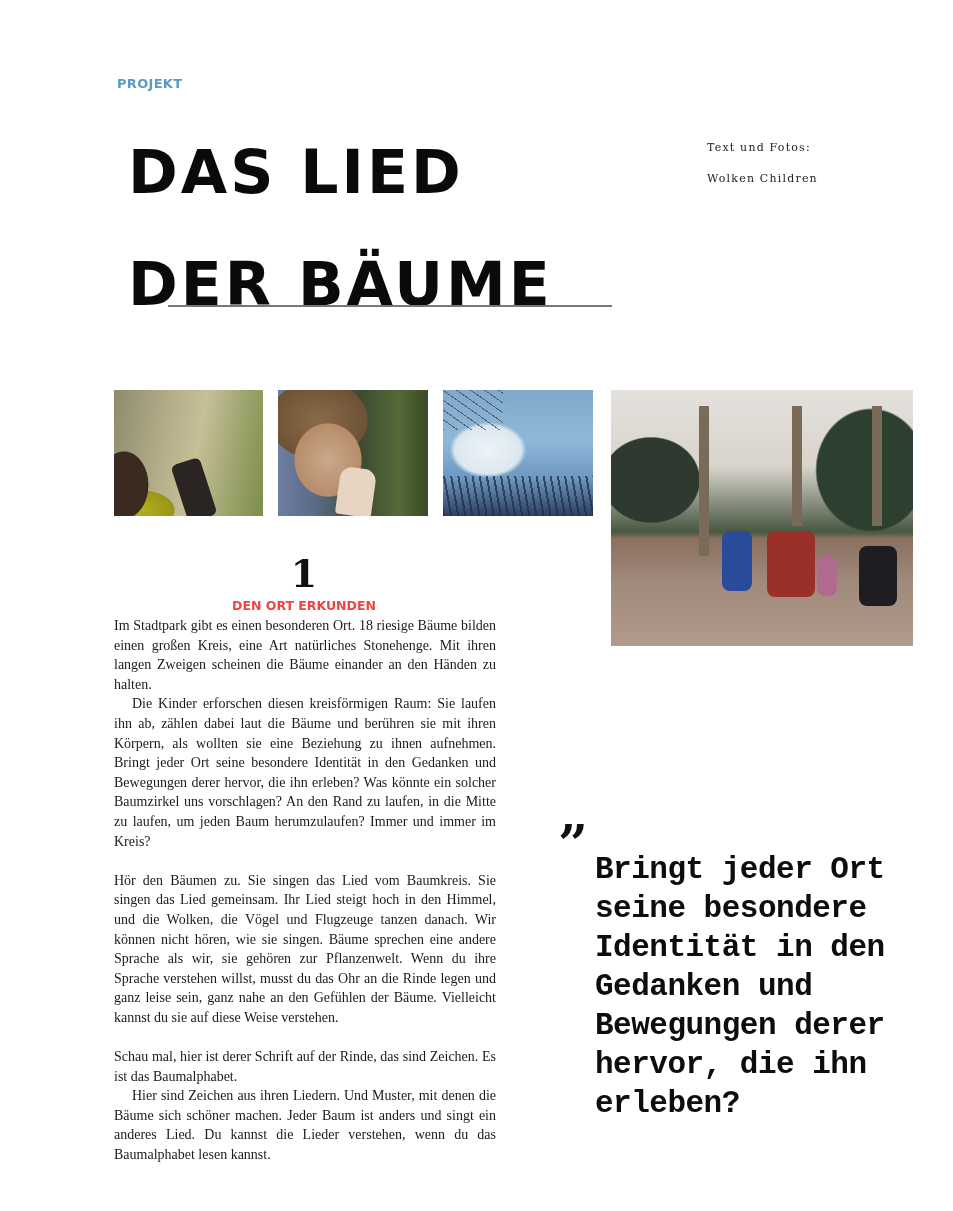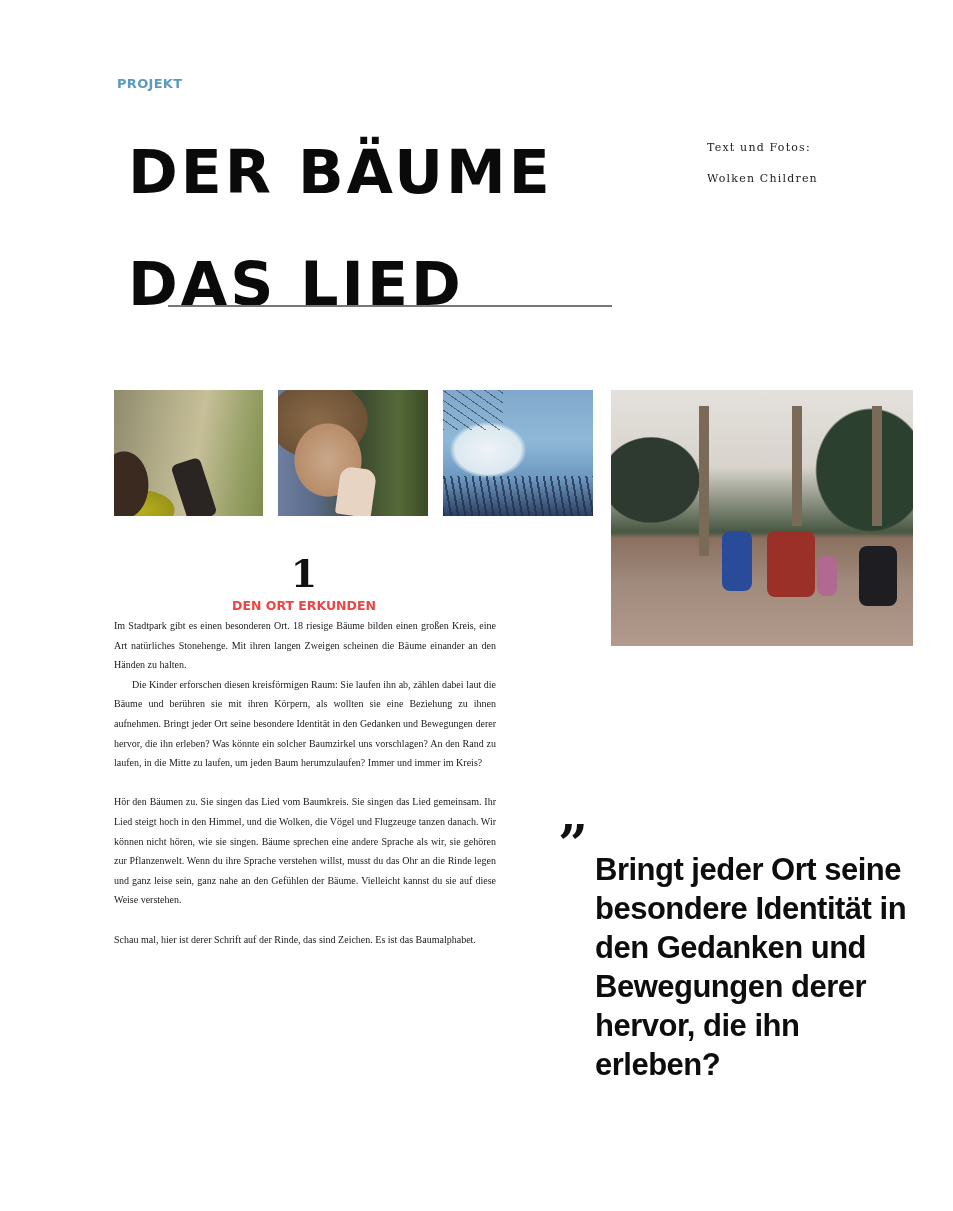--- a/index.html
+++ b/index.html
@@ -89,52 +89,52 @@
       position: absolute; left: 226px; top: 504px; width: 60px; text-align: center;
       font-family: "DejaVu Serif", serif; font-weight: bold; font-size: 38px; line-height: 44px; color: #111;
     }
     .section-heading {
       position: absolute; left: 150px; top: 550px; width: 212px; text-align: center;
       font-family: "DejaVu Sans", sans-serif; font-weight: bold; font-size: 12.5px; color: #ef4444;
     }
 
     .body-col {
       position: absolute; left: 66px; top: 568px; width: 382px;
-      font-family: "Liberation Serif", serif; font-size: 10px; line-height: 19.6px;
+      font-family: "Liberation Serif", serif; font-size: 14px; line-height: 19.6px;
       color: #1a1a1a; text-align: justify; hyphens: manual;
     }
     .body-col p { margin: 0; }
     .body-col p.indent { text-indent: 18px; }
     .body-col p.gap { margin-top: 19.6px; }
 
     .quote-mark {
       position: absolute; left: 510px; top: 770px;
       font-family: "DejaVu Serif", serif; font-weight: bold; font-size: 52px; line-height: 52px; color: #111;
     }
     .pull-quote {
       position: absolute; left: 547px; top: 802px; width: 330px;
-      font-family: Liberation Sans, sans-serif; font-weight: bold;
+      font-family: Liberation Mono, monospace; font-weight: bold;
       font-size: 31px; line-height: 39px; color: #0d0d0d; letter-spacing: -0.5px;
     }
 
     .footer {
       position: absolute; left: 0; top: 1170px; width: 953px; text-align: center;
       font-family: "DejaVu Sans", sans-serif; font-weight: bold; font-size: 15px; color: #5a9bbf;
     }
   </style>
 </head>
 <body>
 
 <div>
 
   <div class="kicker">PROJEKT</div>
 
   <h1 class="title">
+    <span>DAS LIED</span>
     <span>DER BÄUME</span>
-    <span>DAS LIED</span>
   </h1>
 
   <div class="credit">
     <span>Text und Fotos:</span>
     <span>Wolken Children</span>
   </div>
 
   <div class="divider"></div>
 
   <div class="photo photo-1" title="Kind zeigt auf Baumrinde"></div>
@@ -151,20 +151,21 @@
   </div>
 
   <div class="section-number">1</div>
   <h2 class="section-heading">DEN ORT ERKUNDEN</h2>
 
   <div class="body-col">
     <p>Im Stadtpark gibt es einen besonderen Ort. 18 riesige Bäume bilden einen großen Kreis, eine Art natürliches Stonehenge. Mit ihren langen Zweigen scheinen die Bäume einander an den Händen zu halten.</p>
     <p class="indent">Die Kinder erforschen diesen kreisförmigen Raum: Sie laufen ihn ab, zählen dabei laut die Bäume und berühren sie mit ihren Körpern, als wollten sie eine Beziehung zu ihnen aufnehmen. Bringt jeder Ort seine besondere Iden­tität in den Gedanken und Bewegungen derer hervor, die ihn erleben? Was könnte ein solcher Baumzirkel uns vor­schlagen? An den Rand zu laufen, in die Mitte zu laufen, um jeden Baum herumzulaufen? Immer und immer im Kreis?</p>
     <p class="gap">Hör den Bäumen zu. Sie singen das Lied vom Baumkreis. Sie singen das Lied gemeinsam. Ihr Lied steigt hoch in den Himmel, und die Wolken, die Vögel und Flugzeuge tanzen danach. Wir können nicht hören, wie sie singen. Bäume sprechen eine andere Sprache als wir, sie gehören zur Pflanzenwelt. Wenn du ihre Sprache verstehen willst, musst du das Ohr an die Rinde legen und ganz leise sein, ganz nahe an den Gefühlen der Bäume. Vielleicht kannst du sie auf diese Weise verstehen.</p>
     <p class="gap">Schau mal, hier ist derer Schrift auf der Rinde, das sind Zei­chen. Es ist das Baumalphabet.</p>
+    <p class="indent">Hier sind Zeichen aus ihren Liedern. Und Muster, mit denen die Bäume sich schöner machen. Jeder Baum ist anders und singt ein anderes Lied. Du kannst die Lieder verstehen, wenn du das Baumalphabet lesen kannst.</p>
   </div>
 
   <div class="quote-mark">”</div>
   <blockquote class="pull-quote">Bringt jeder Ort seine besondere Identität in den Gedanken und Bewegungen derer hervor, die ihn erleben?</blockquote>
 
   <a class="footer">WAMIKI.DE</a>
 
 </div>
 
 </body></html>

